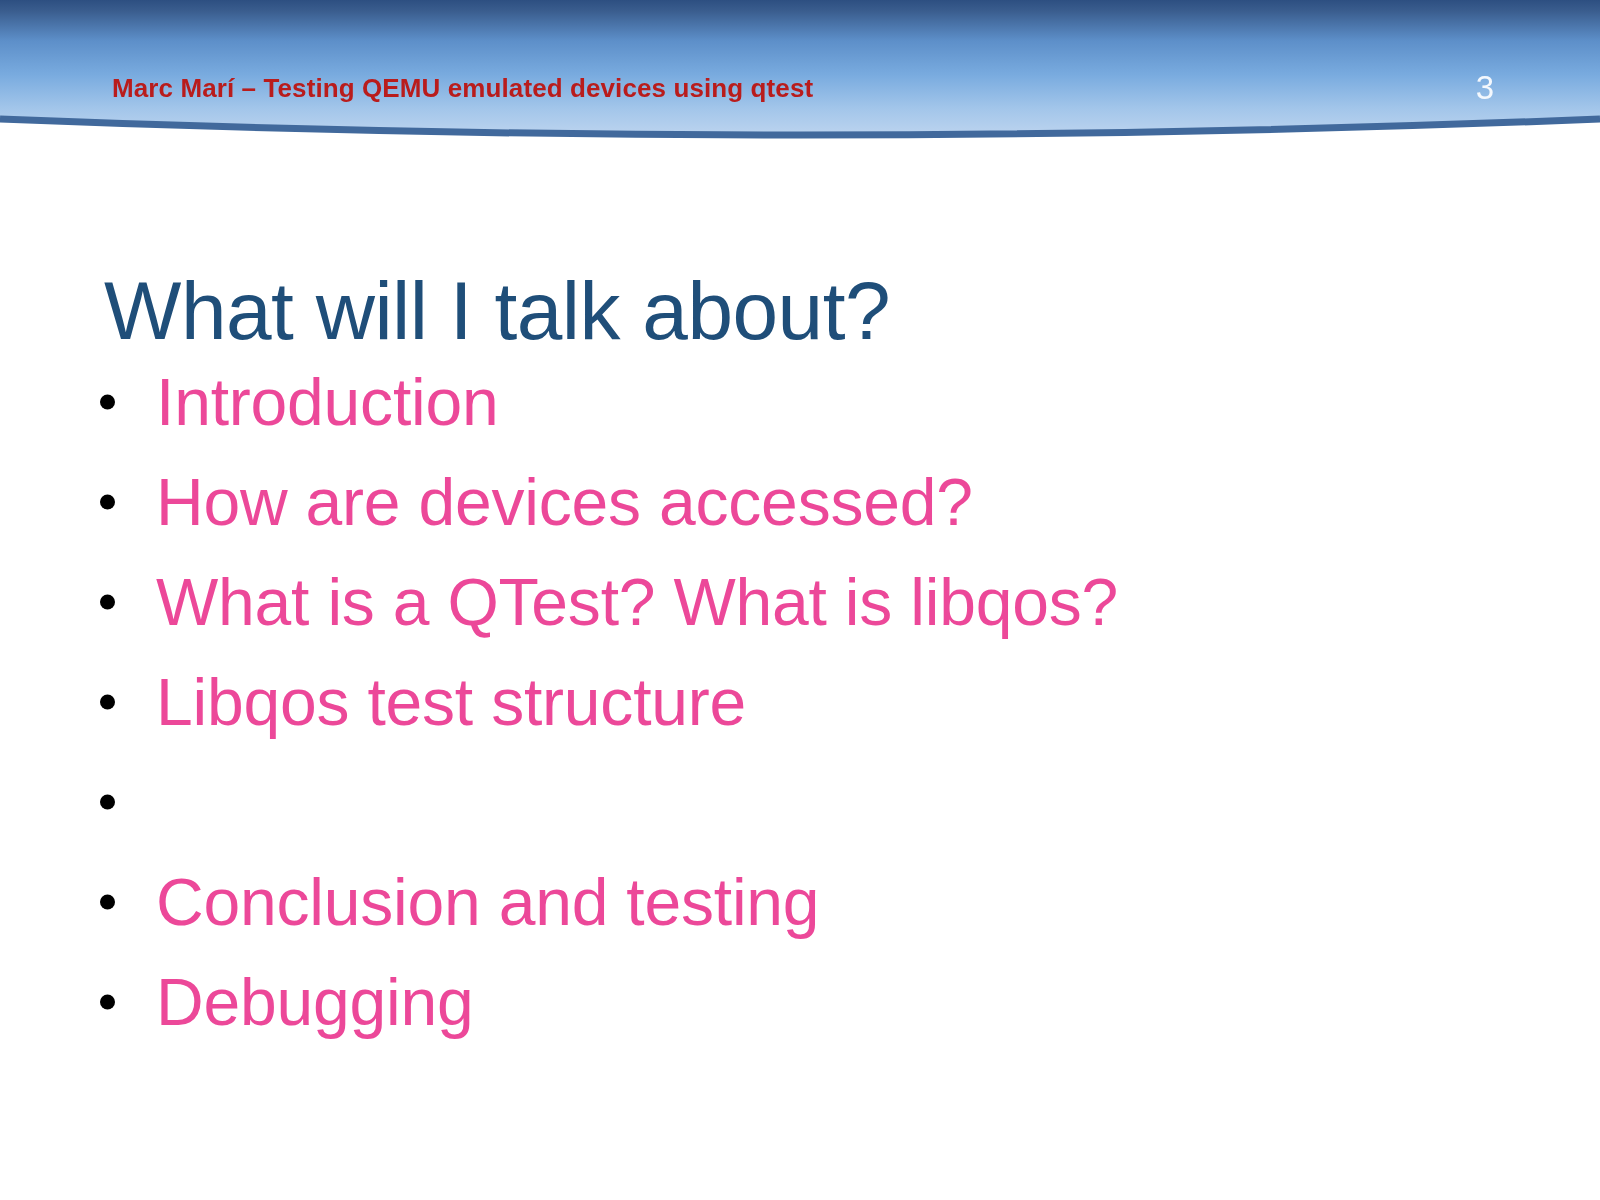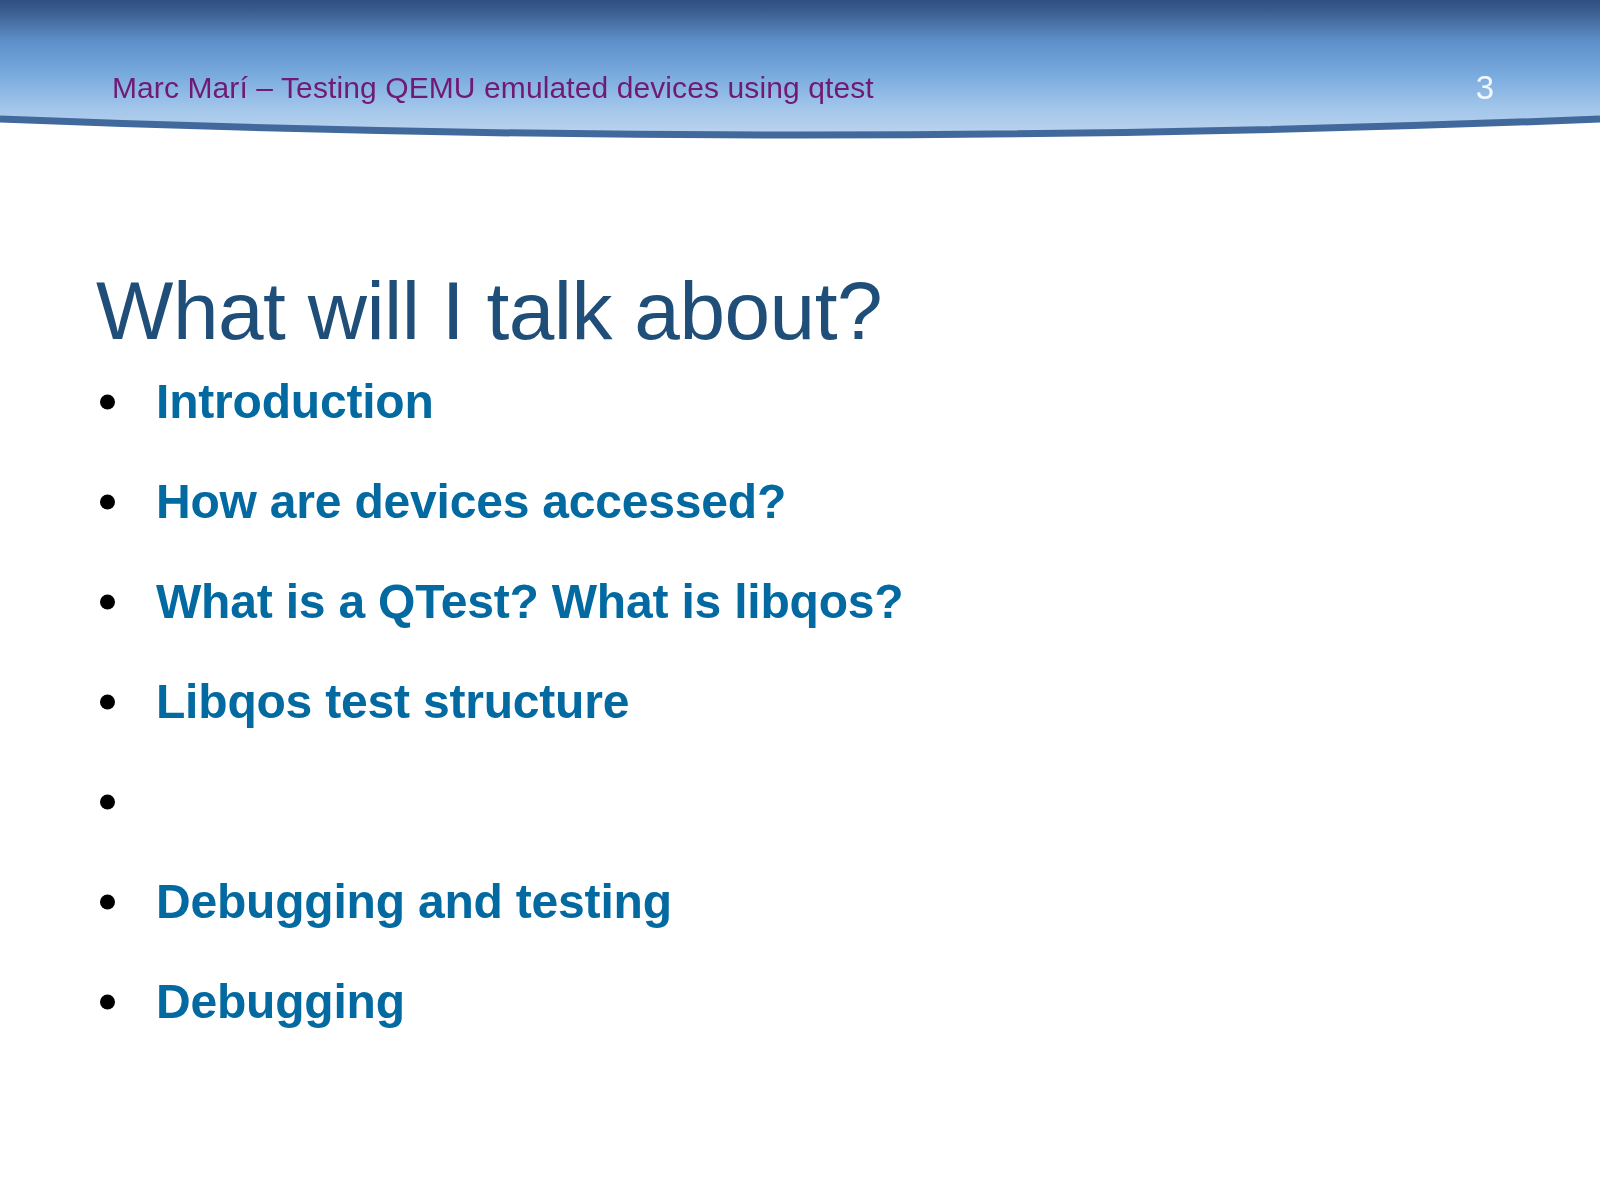--- a/index.html
+++ b/index.html
@@ -35,44 +35,44 @@
     display: block;
     position: absolute;
     left: 0;
     top: 0;
   }
 
   .header-title {
     position: absolute;
     left: 112px;
     top: 68px;
-    font-size: 30px;
+    font-size: 26px;
     line-height: 40px;
-    color: #701a75;
+    color: #b91c1c;
     letter-spacing: 0.1px;
     white-space: nowrap;
-    font-weight: 400;
+    font-weight: 700;
   }
 
   .header-pagenum {
     position: absolute;
     left: 1455px;
     top: 68px;
     width: 60px;
     text-align: center;
     font-size: 33px;
     line-height: 40px;
     color: #f4f8fd;
     font-weight: 400;
   }
 
   
   .slide-title {
     position: absolute;
-    left: 96px;
+    left: 104px;
     top: 208px;
     width: 1420px;
     font-size: 82px;
     line-height: 96px;
     color: #1f4e79;
     font-weight: 400;
     letter-spacing: -0.5px;
   }
 
   
@@ -96,24 +96,24 @@
     position: absolute;
     left: 8px;
     top: 50%;
     transform: translateY(-50%);
     width: 15px;
     height: 15px;
     border-radius: 50%;
     background: #000000;
   }
   .bullet-text {
-    font-size: 48px;
+    font-size: 66px;
     line-height: 66px;
-    color: #0369a1;
-    font-weight: 700;
+    color: #ec4899;
+    font-weight: 400;
     white-space: nowrap;
     letter-spacing: -0.2px;
   }
 </style>
 </head>
 <body>
 
 <div class="slide">
 
   <div class="header-band">
@@ -154,21 +154,21 @@
     </li>
     <li class="bullet-item">
       <span class="bullet-dot"></span>
       <span class="bullet-text">Libqos test structure</span>
     </li>
     <li class="bullet-item">
       <span class="bullet-dot"></span>
     </li>
     <li class="bullet-item">
       <span class="bullet-dot"></span>
-      <span class="bullet-text">Debugging and testing</span>
+      <span class="bullet-text">Conclusion and testing</span>
     </li>
     <li class="bullet-item">
       <span class="bullet-dot"></span>
       <span class="bullet-text">Debugging</span>
     </li>
   </ul>
 
 </div>
 
 </body></html>

